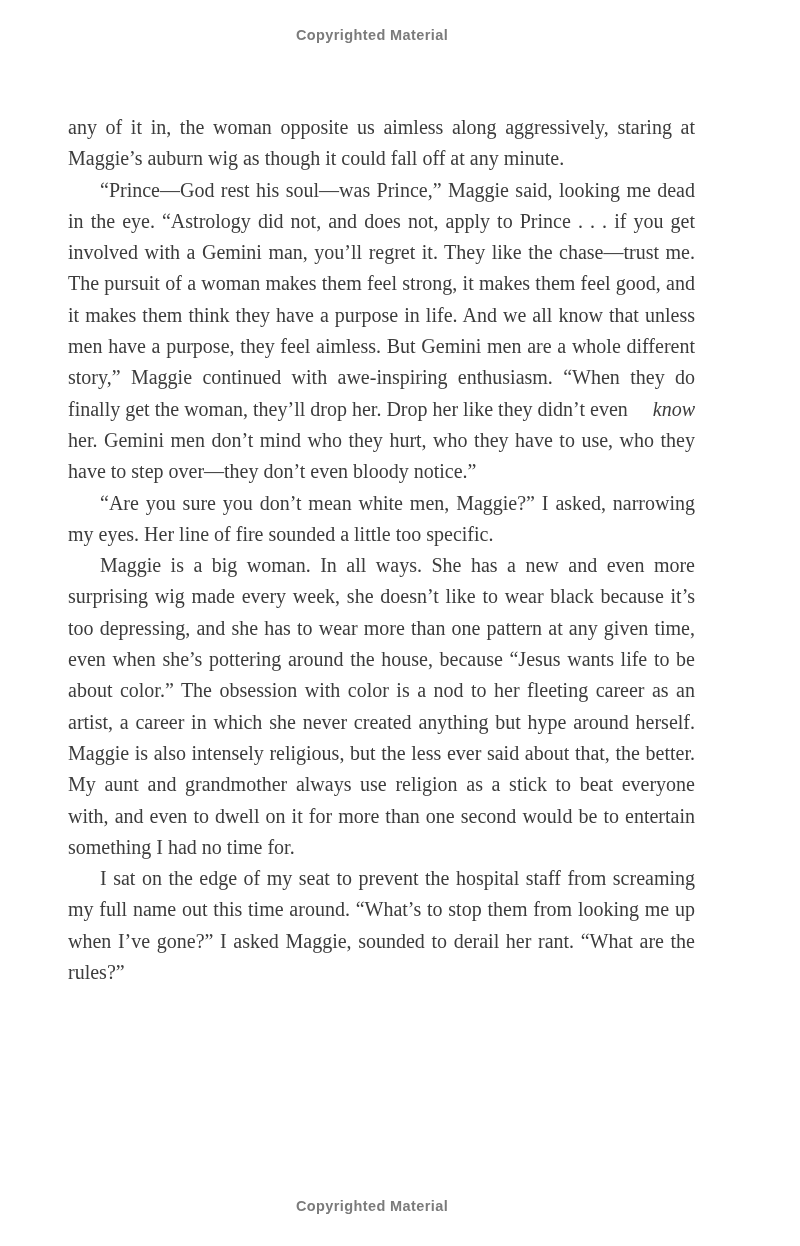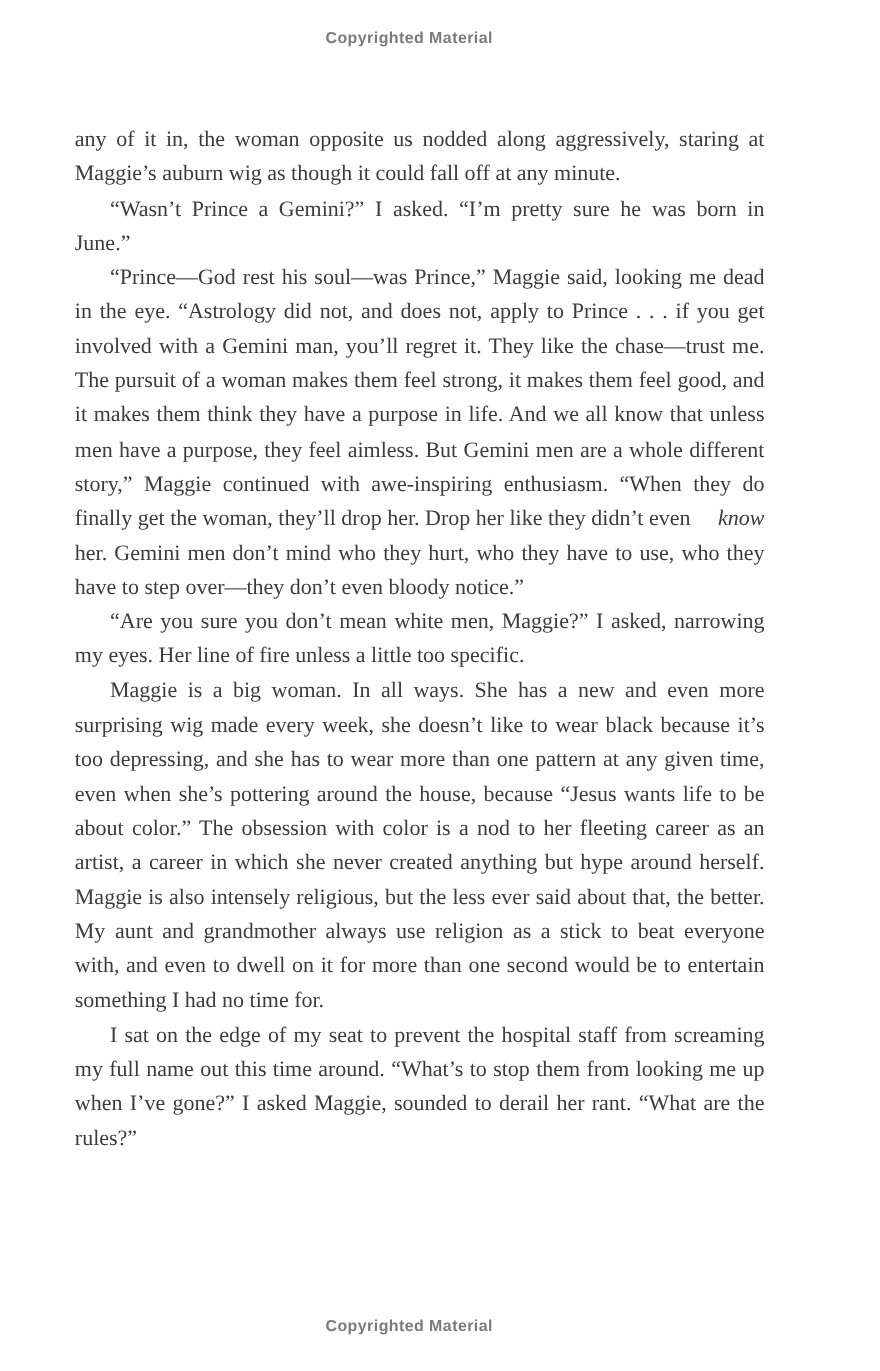--- a/index.html
+++ b/index.html
@@ -78,23 +78,22 @@
 </style>
 </head>
 <body>
 
 <div class="page">
 
   <div class="notice top">Copyrighted Material</div>
 
 
   <div class="body-text" id="body-text">
-      <p class=""><span>any of it in, the woman opposite us nodded along aggressively, staring at Maggie’s auburn wig as though it could fall off at any minute.</span></p>
-      <p class="indent"><span>“Wasn’t Prince a Gemini?” I asked. “I’m pretty sure he was born in June.”</span></p>
+      <p class=""><span>any of it in, the woman opposite us aimless along aggressively, staring at Maggie’s auburn wig as though it could fall off at any minute.</span></p>
       <p class="indent"><span>“Prince—God rest his soul—was Prince,” Maggie said, looking me dead in the eye. “Astrology did not, and does not, apply to Prince . . . if you get involved with a Gemini man, you’ll regret it. They like the chase—trust me. The pursuit of a woman makes them feel strong, it makes them feel good, and it makes them think they have a purpose in life. And we all know that unless men have a purpose, they feel aimless. But Gemini men are a whole different story,” Maggie continued with awe-inspiring enthusiasm. “When they do finally get the woman, they’ll drop her. Drop her like they didn’t even </span><em>know</em><span> her. Gemini men don’t mind who they hurt, who they have to use, who they have to step over—they don’t even bloody notice.”</span></p>
-      <p class="indent"><span>“Are you sure you don’t mean white men, Maggie?” I asked, narrowing my eyes. Her line of fire unless a little too specific.</span></p>
+      <p class="indent"><span>“Are you sure you don’t mean white men, Maggie?” I asked, narrowing my eyes. Her line of fire sounded a little too specific.</span></p>
       <p class="indent"><span>Maggie is a big woman. In all ways. She has a new and even more surprising wig made every week, she doesn’t like to wear black because it’s too depressing, and she has to wear more than one pattern at any given time, even when she’s pottering around the house, because “Jesus wants life to be about color.” The obsession with color is a nod to her fleeting career as an artist, a career in which she never created anything but hype around herself. Maggie is also intensely religious, but the less ever said about that, the better. My aunt and grandmother always use religion as a stick to beat everyone with, and even to dwell on it for more than one second would be to entertain something I had no time for.</span></p>
       <p class="indent"><span>I sat on the edge of my seat to prevent the hospital staff from screaming my full name out this time around. “What’s to stop them from looking me up when I’ve gone?” I asked Maggie, sounded to derail her rant. “What are the rules?”</span></p>
     </div>
 
   <div class="notice bottom">Copyrighted Material</div>
 
 </div>
 
 </body></html>

